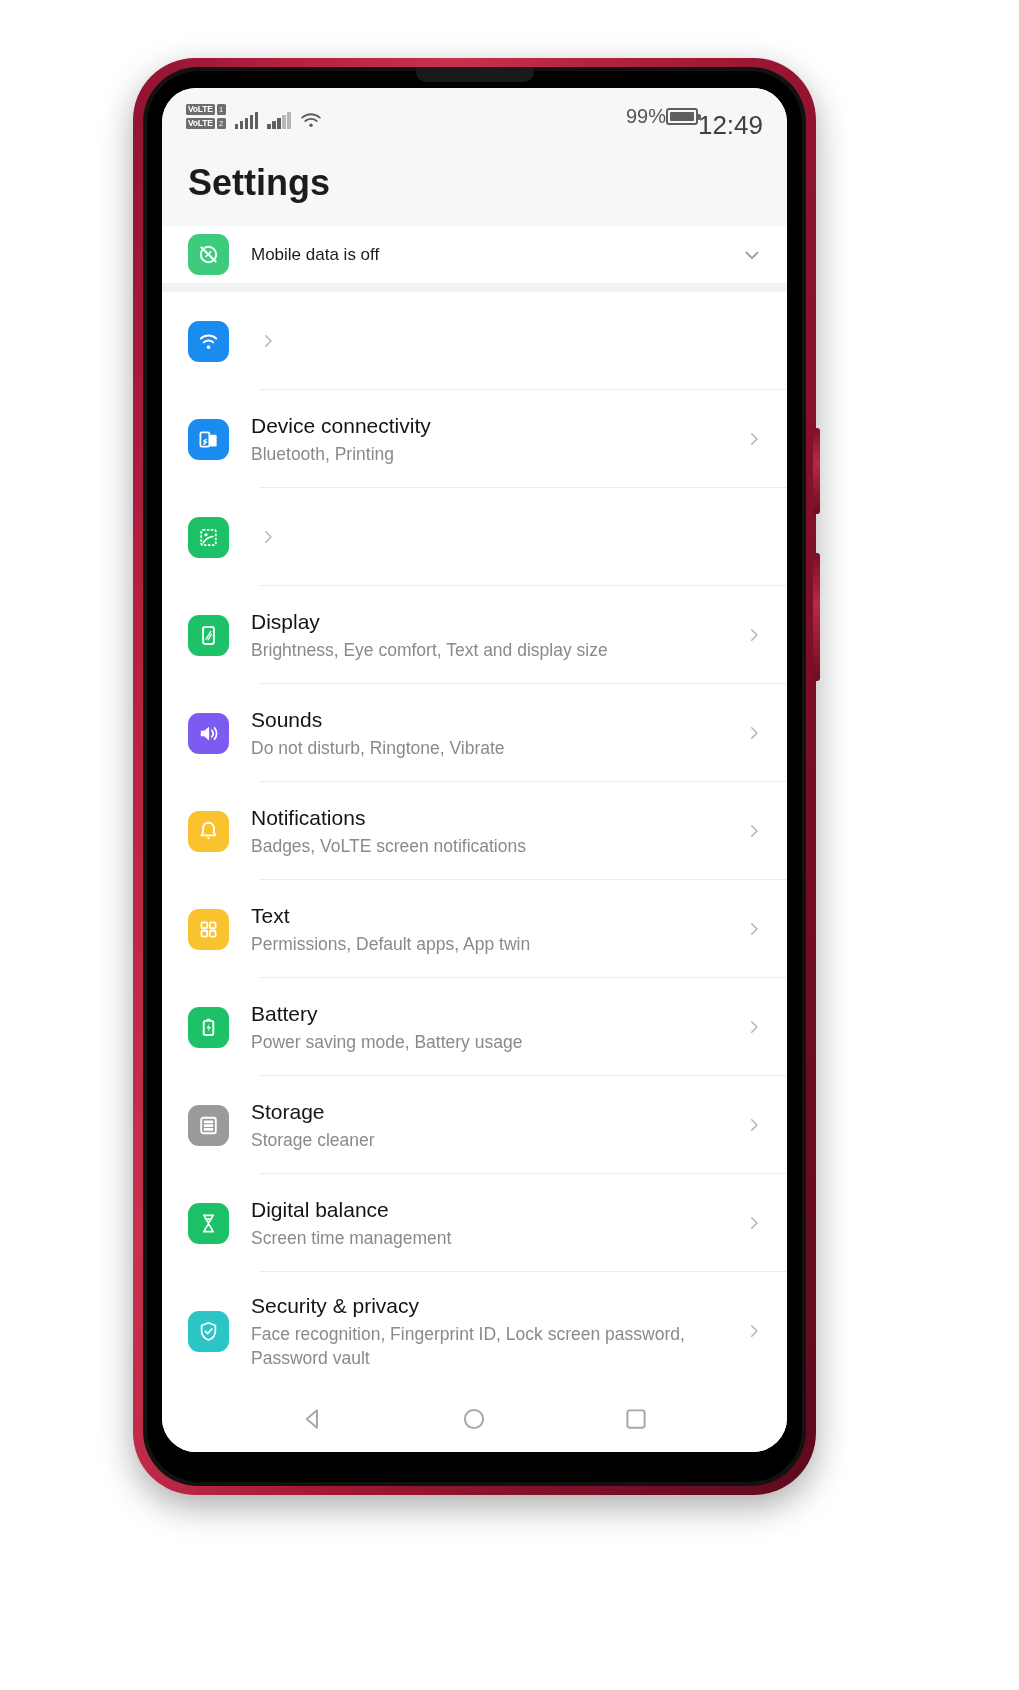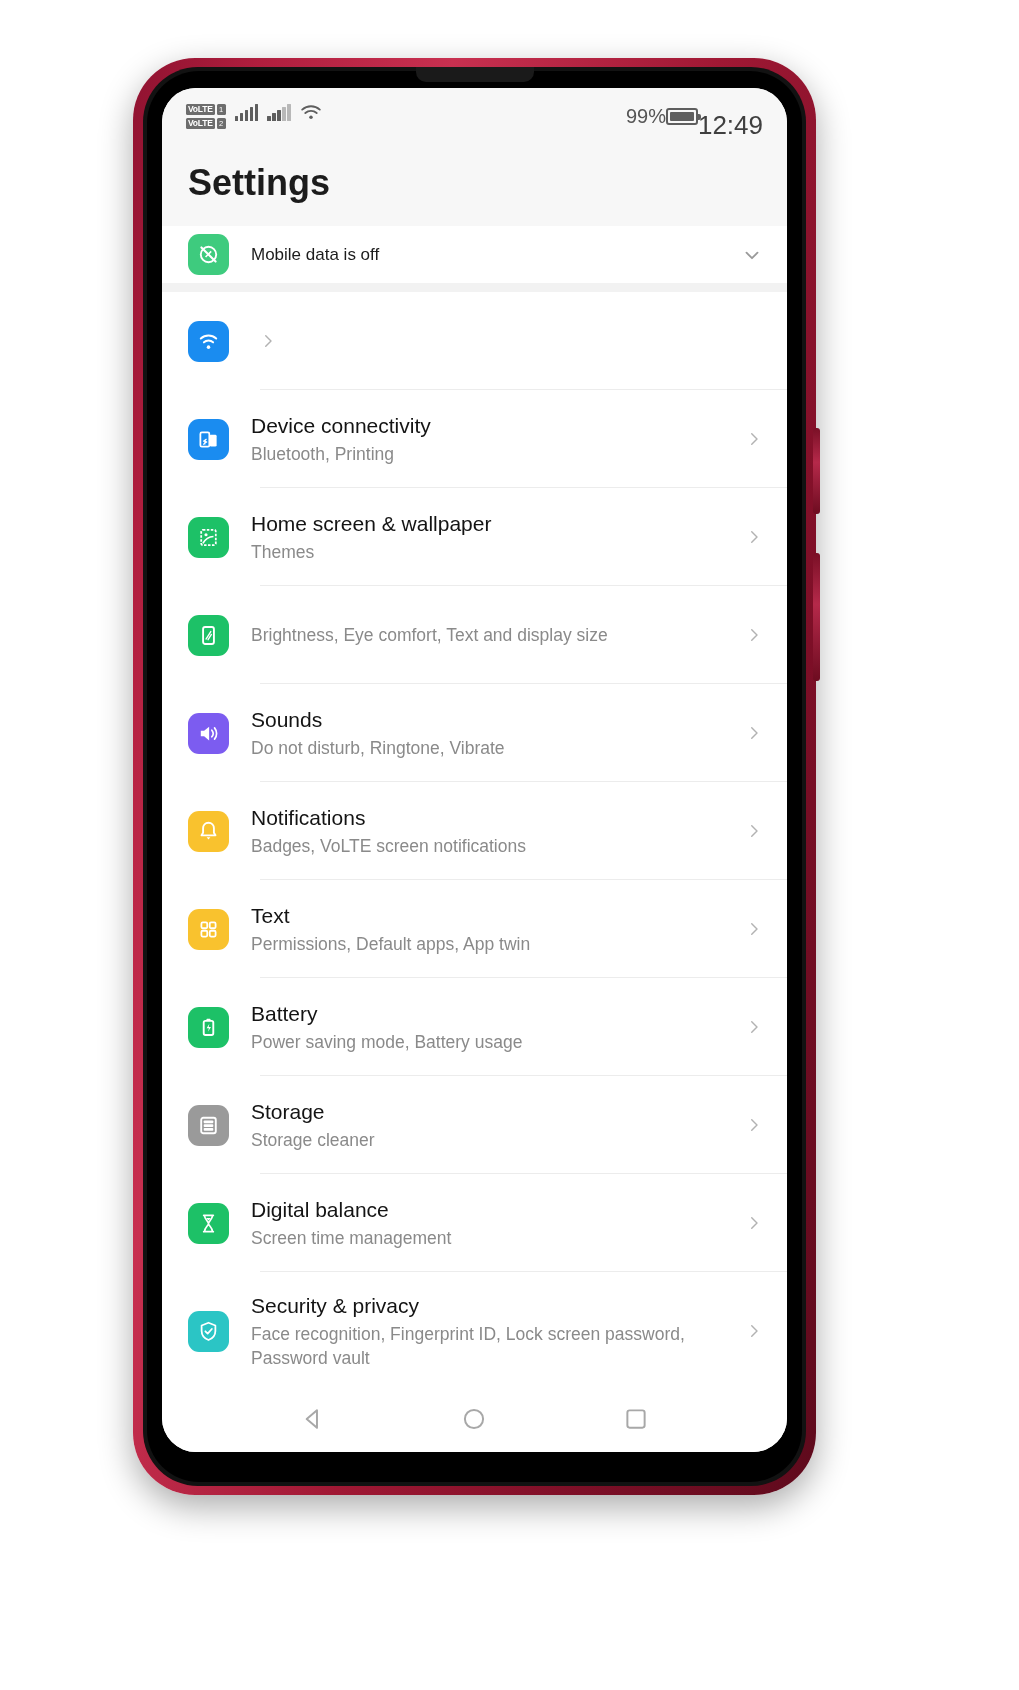--- a/index.html
+++ b/index.html
@@ -75,21 +75,21 @@
   
   #status-bar {
     position: relative;
     height: 56px;
     background: #f7f7f7;
     display: flex;
     align-items: center;
     justify-content: space-between;
     padding: 0 24px 0 24px;
   }
-  .status-left { display: flex; align-items: flex-start; gap: 9px; }
+  .status-left { display: flex; align-items: flex-end; gap: 9px; }
   .volte-stack { display: flex; flex-direction: column; gap: 3px; }
   .volte-row { display: flex; align-items: center; gap: 2px; }
   .volte-badge {
     font-size: 8.5px;
     font-weight: bold;
     color: #ffffff;
     background: #6d6d6d;
     padding: 0px 2px;
     border-radius: 1.5px;
     letter-spacing: -0.2px;
@@ -326,38 +326,35 @@
     </div>
 
     <div class="list-item">
       <span class="li-icon tile" style="background:#1DC167">
         <svg width="25" height="25" viewBox="0 0 24 24">
           <rect x="5" y="4.6" width="14" height="14.8" rx="1.6" fill="none" stroke="#fff" stroke-width="1.7" stroke-dasharray="2.4 1.4"></rect>
           <circle cx="9.6" cy="9.4" r="1.5" fill="#fff"></circle>
           <path d="M6.6 17.6c2.6-4.6 5.6-6.4 10.2-6.6" stroke="#fff" stroke-width="1.6" fill="none"></path>
         </svg>
       </span>
-      <div class="li-text">
-        <div class="li-title">Home screen &amp; wallpaper</div>
-        <div class="li-sub">Themes</div>
-      </div>
       <svg class="li-arrow" viewBox="0 0 24 24">
         <path d="M9 5l7 7-7 7" stroke="#b2b2b2" stroke-width="1.9" fill="none" stroke-linecap="round" stroke-linejoin="round"></path>
       </svg>
       <div class="divider"></div>
     </div>
 
     <div class="list-item">
       <span class="li-icon tile" style="background:#1DC167">
         <svg width="25" height="25" viewBox="0 0 24 24">
           <rect x="6.8" y="3.8" width="10.4" height="16.4" rx="2" fill="none" stroke="#fff" stroke-width="1.8"></rect>
           <path d="M9.6 15.4l4.6-7.2M11.6 16l3.2-5" stroke="#fff" stroke-width="1.3" stroke-linecap="round"></path>
         </svg>
       </span>
       <div class="li-text">
+        <div class="li-title">Display</div>
         <div class="li-sub">Brightness, Eye comfort, Text and display size</div>
       </div>
       <svg class="li-arrow" viewBox="0 0 24 24">
         <path d="M9 5l7 7-7 7" stroke="#b2b2b2" stroke-width="1.9" fill="none" stroke-linecap="round" stroke-linejoin="round"></path>
       </svg>
       <div class="divider"></div>
     </div>
 
     <div class="list-item">
       <span class="li-icon tile" style="background:#7C5CF0">

